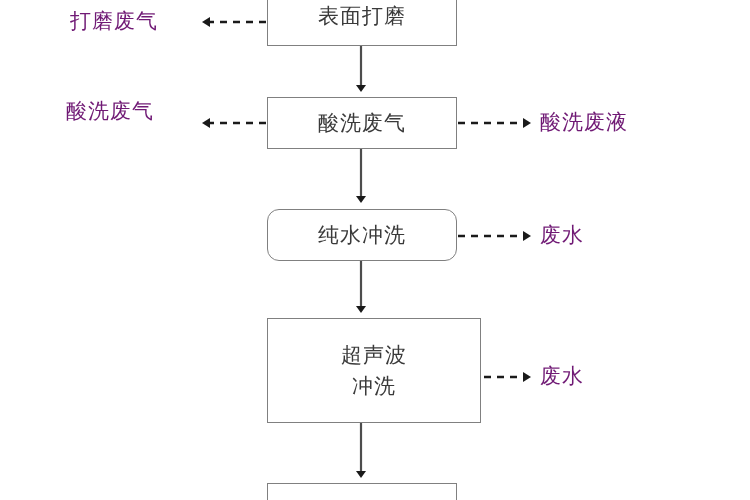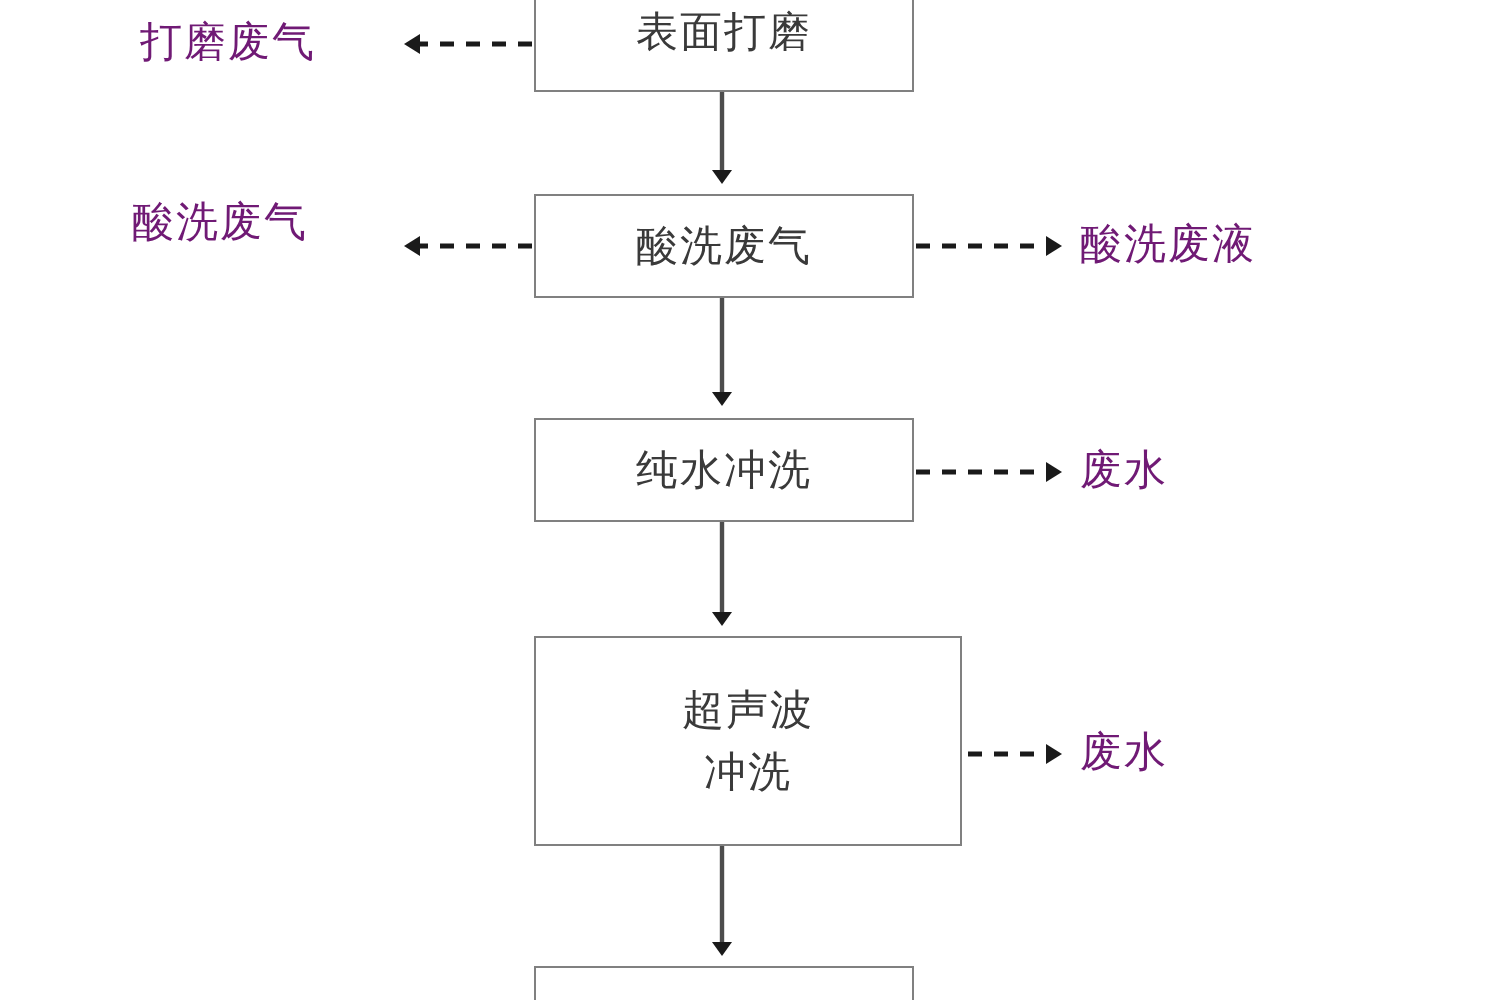--- a/index.html
+++ b/index.html
@@ -88,21 +88,21 @@
   </svg>
 
   <div class="node" style="left:267px;top:-14px;width:190px;height:60px;">
     <span class="ln">表面打磨</span>
   </div>
 
   <div class="node" style="left:267px;top:97px;width:190px;height:52px;">
     <span class="ln">酸洗废气</span>
   </div>
 
-  <div class="node" style="left:267px;top:209px;width:190px;height:52px;">
+  <div class="node" style="left:267px;top:209px;width:190px;height:52px;border-radius:12px;">
     <span class="ln">纯水冲洗</span>
   </div>
 
   <div class="node" style="left:267px;top:318px;width:214px;height:105px;">
     <span class="ln">超声波</span>
     <span class="ln">冲洗</span>
   </div>
 
   <div class="node" style="left:267px;top:483px;width:190px;height:52px;">
     <span class="ln"></span>

